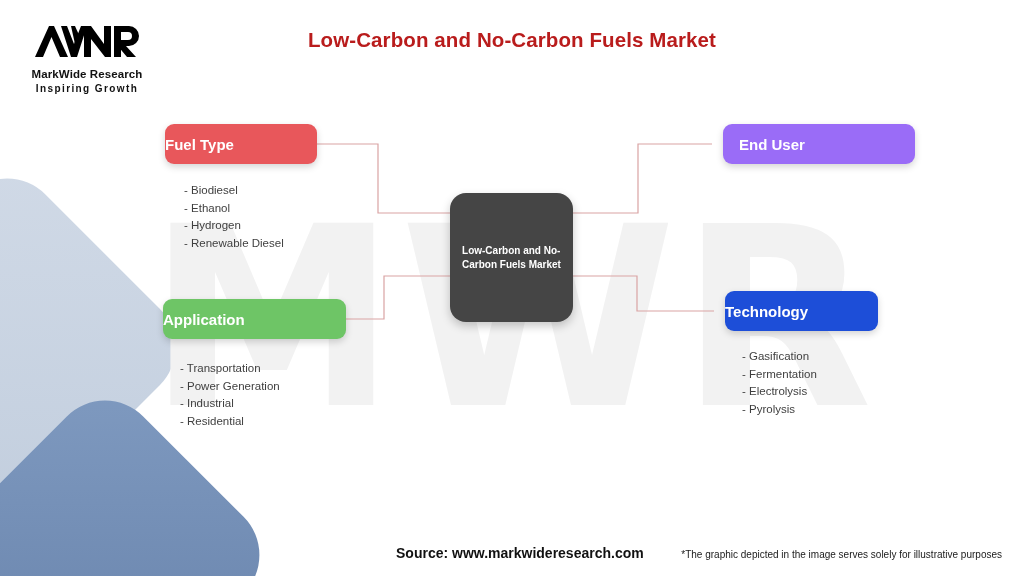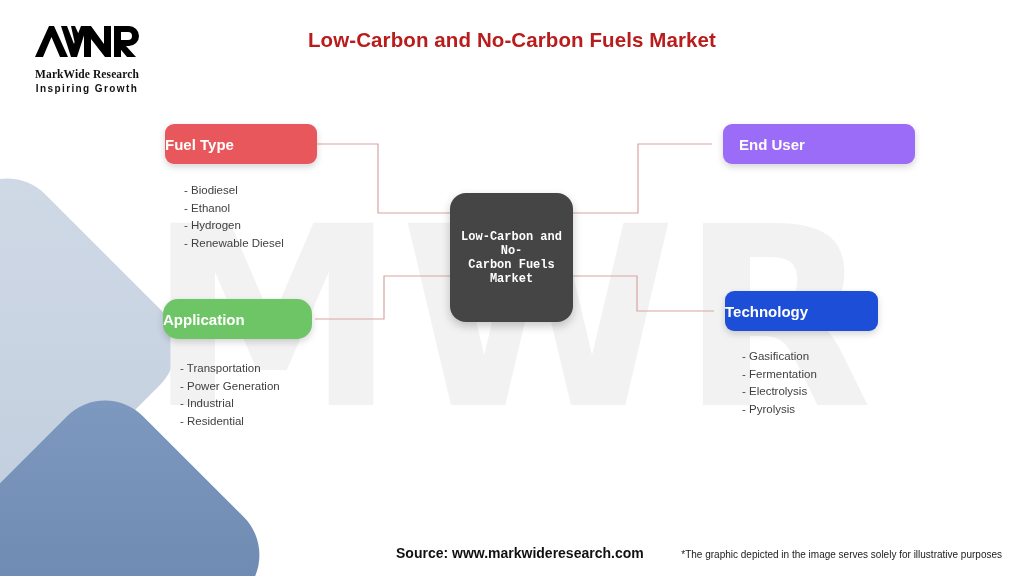--- a/index.html
+++ b/index.html
@@ -72,21 +72,20 @@
     display: block;
     line-height: 1;
   }
   #logo .brand {
     display: block;
     font-size: 11.5px;
     font-weight: 700;
     color: #111;
     letter-spacing: .1px;
     margin-top: 1px;
-    font-family: Liberation Serif, serif;
   }
   #logo .tagline {
     display: block;
     font-size: 10px;
     font-weight: 700;
     color: #111;
     letter-spacing: 1.4px;
     margin-top: 3px;
   }
 
@@ -138,21 +137,21 @@
     white-space: nowrap;
   }
 
   
   #branch-fuel-type { left: 154px; top: 124px; }
   #branch-fuel-type .branch-header { width: 152px; height: 40px; }
   #branch-fuel-type .branch-list { margin-top: 18px; margin-left: 30px; }
 
   
   #branch-application { left: 152px; top: 299px; }
-  #branch-application .branch-header { width: 149px; height: 40px; border-radius: 15px; }
+  #branch-application .branch-header { width: 183px; height: 40px; }
   #branch-application .branch-list { margin-top: 21px; margin-left: 28px; }
 
   
   #branch-end-user { left: 712px; top: 124px; }
   #branch-end-user .branch-header { width: 176px; height: 40px; padding-left: 16px; }
   #branch-end-user .branch-list { margin-top: 10px; margin-left: 29px; }
 
   
   #branch-technology { left: 714px; top: 291px; }
   #branch-technology .branch-header { width: 153px; height: 40px; }
@@ -169,25 +168,23 @@
     border-radius: 16px;
     box-shadow: 0 4px 10px rgba(0,0,0,.22);
     display: flex;
     align-items: center;
     justify-content: center;
     padding: 0 10px;
     box-sizing: border-box;
   }
   #center-node .label {
     color: #ffffff;
-    font-size: 12px;
+    font-size: 10px;
     font-weight: 700;
     line-height: 14px;
-    text-align: center;
-    font-family: Liberation Mono, monospace;
   }
 
   
   #footer-source {
     position: absolute;
     left: 396px;
     top: 545px;
     font-size: 14px;
     font-weight: 700;
     color: #111;

